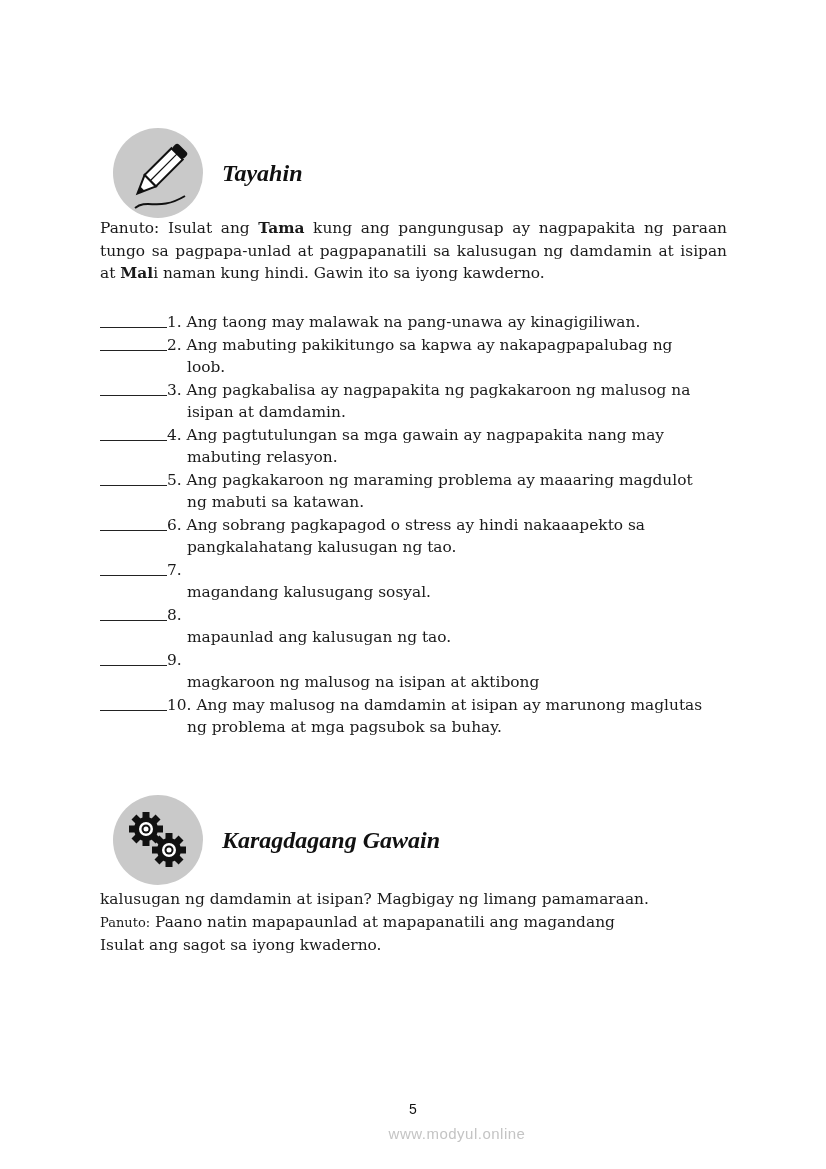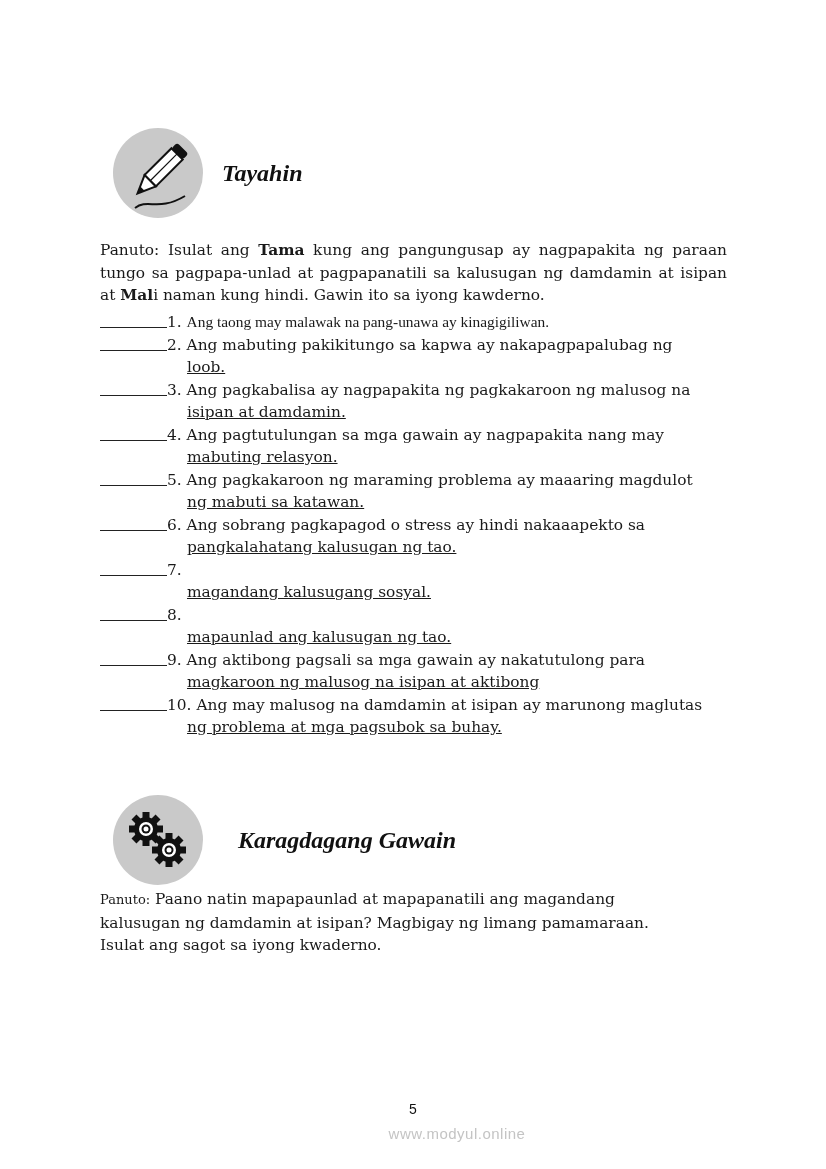--- a/index.html
+++ b/index.html
@@ -11,22 +11,22 @@
   .head-title { font-family:"Liberation Serif", serif; font-style:italic; font-weight:bold;
                 font-size:24px; margin-left:19px; color:#111; }
   .para { position:absolute; left:100px; width:627px; font-size:15.4px; line-height:22.5px;
           text-align:justify; }
   .para b { font-weight:bold; }
   .items { position:absolute; left:100px; top:311px; width:627px; }
   .item { display:flex; font-size:15.4px; line-height:22.5px; }
   .blank { width:67px; flex:0 0 67px; border-bottom:1px solid #222; height:15px; margin-top:1px; }
   .num { flex:0 0 auto; white-space:pre; }
   .text { flex:1; text-align:justify; text-align-last:left; }
-  .item.single .text { text-align:right;font-family:Liberation Serif, serif; }
-  .cont { padding-left:87px;text-decoration:underline; }
+  .item.single .text { text-align:right; }
+  .cont { padding-left:87px; }
   .para2 { position:absolute; left:100px; top:888px; width:600px; font-size:15.4px; line-height:22.5px; }
   .panuto-small { font-size:13px; }
   .page-num { position:absolute; top:1101px; left:0; width:826px; text-align:center;
               font-family:"Liberation Sans", sans-serif; font-size:14px; color:#111; }
   .watermark { position:absolute; top:1125px; left:0; width:826px; text-align:center;
                font-family:"Liberation Sans", sans-serif; font-size:15px; color:#c4c4c4; letter-spacing:0.5px;padding-left:44px; }
 </style>
 </head>
 <body>
 
@@ -39,21 +39,21 @@
         <line x1="45" y1="18" x2="45" y2="56" stroke="#111" stroke-width="1.2"></line>
         <polygon points="37,56 53,56 45,74" fill="#fff" stroke="#111" stroke-width="2"></polygon>
         <polygon points="42,67 48,67 45,74" fill="#111"></polygon>
       </g>
       <path d="M22 80 C 35 70, 45 84, 72 68" stroke="#111" stroke-width="2" fill="none"></path>
     </svg>
   </div>
   <div class="head-title">Tayahin</div>
 </div>
 
-<div class="para" style="top:239px;">
+<div class="para" style="top:217px;">
   <span>Panuto: Isulat ang </span><b>Tama</b><span> kung ang pangungusap ay nagpapakita ng paraan tungo sa pagpapa-unlad at pagpapanatili sa kalusugan ng damdamin at isipan at </span><b>Mal</b><span>i naman kung hindi. Gawin ito sa iyong kawderno.</span>
 </div>
 
 <div class="items">
   <div class="item single">
     <span class="blank"></span>
     <span class="num">1. </span>
     <span class="text">Ang taong may malawak na pang-unawa ay kinagigiliwan.</span>
   </div>
 
@@ -129,40 +129,39 @@
       </div>
     <div class="item cont">
         <span>mapaunlad ang kalusugan ng tao.</span>
       </div>
   </div>
 
   <div>
     <div class="item">
         <span class="blank"></span>
         <span class="num">9. </span>
-        <span class="text">Ang aktibong pagsali sa mga gawain ay nakatutulong para</span>
       </div>
     <div class="item cont">
         <span>magkaroon ng malusog na isipan at aktibong</span>
       </div>
   </div>
 
   <div>
     <div class="item">
         <span class="blank"></span>
         <span class="num">10. </span>
         <span class="text">Ang may malusog na damdamin at isipan ay marunong maglutas</span>
       </div>
     <div class="item cont">
         <span>ng problema at mga pagsubok sa buhay.</span>
       </div>
   </div>
 </div>
 
-<div class="section-head" style="top:795px;gap:16px;">
+<div class="section-head" style="top:795px;">
   <div class="circle">
     <svg width="90" height="90" viewBox="0 0 90 90">
       <g transform="translate(33 34)">
         <g fill="#111">
           <circle r="12"></circle>
           <rect x="-3.5" y="-17" width="7" height="34"></rect>
           <rect x="-17" y="-3.5" width="34" height="7"></rect>
           <rect x="-3.5" y="-17" width="7" height="34" transform="rotate(45)"></rect>
           <rect x="-3.5" y="-17" width="7" height="34" transform="rotate(-45)"></rect>
         </g>
@@ -181,19 +180,19 @@
         <circle r="7" fill="#fff"></circle>
         <circle r="4.5" fill="#111"></circle>
         <circle r="2.5" fill="#fff"></circle>
       </g>
     </svg>
   </div>
   <div class="head-title">Karagdagang Gawain</div>
 </div>
 
 <div class="para2">
+  <div>kalusugan ng damdamin at isipan? Magbigay ng limang pamamaraan.</div>
   <div><span class="panuto-small">Panuto:</span><span> Paano natin mapapaunlad at mapapanatili ang magandang</span></div>
-  <div>kalusugan ng damdamin at isipan? Magbigay ng limang pamamaraan.</div>
   <div>Isulat ang sagot sa iyong kwaderno.</div>
 </div>
 
 <div class="page-num">5</div>
 <div class="watermark">www.modyul.online</div>
 
 </body></html>

